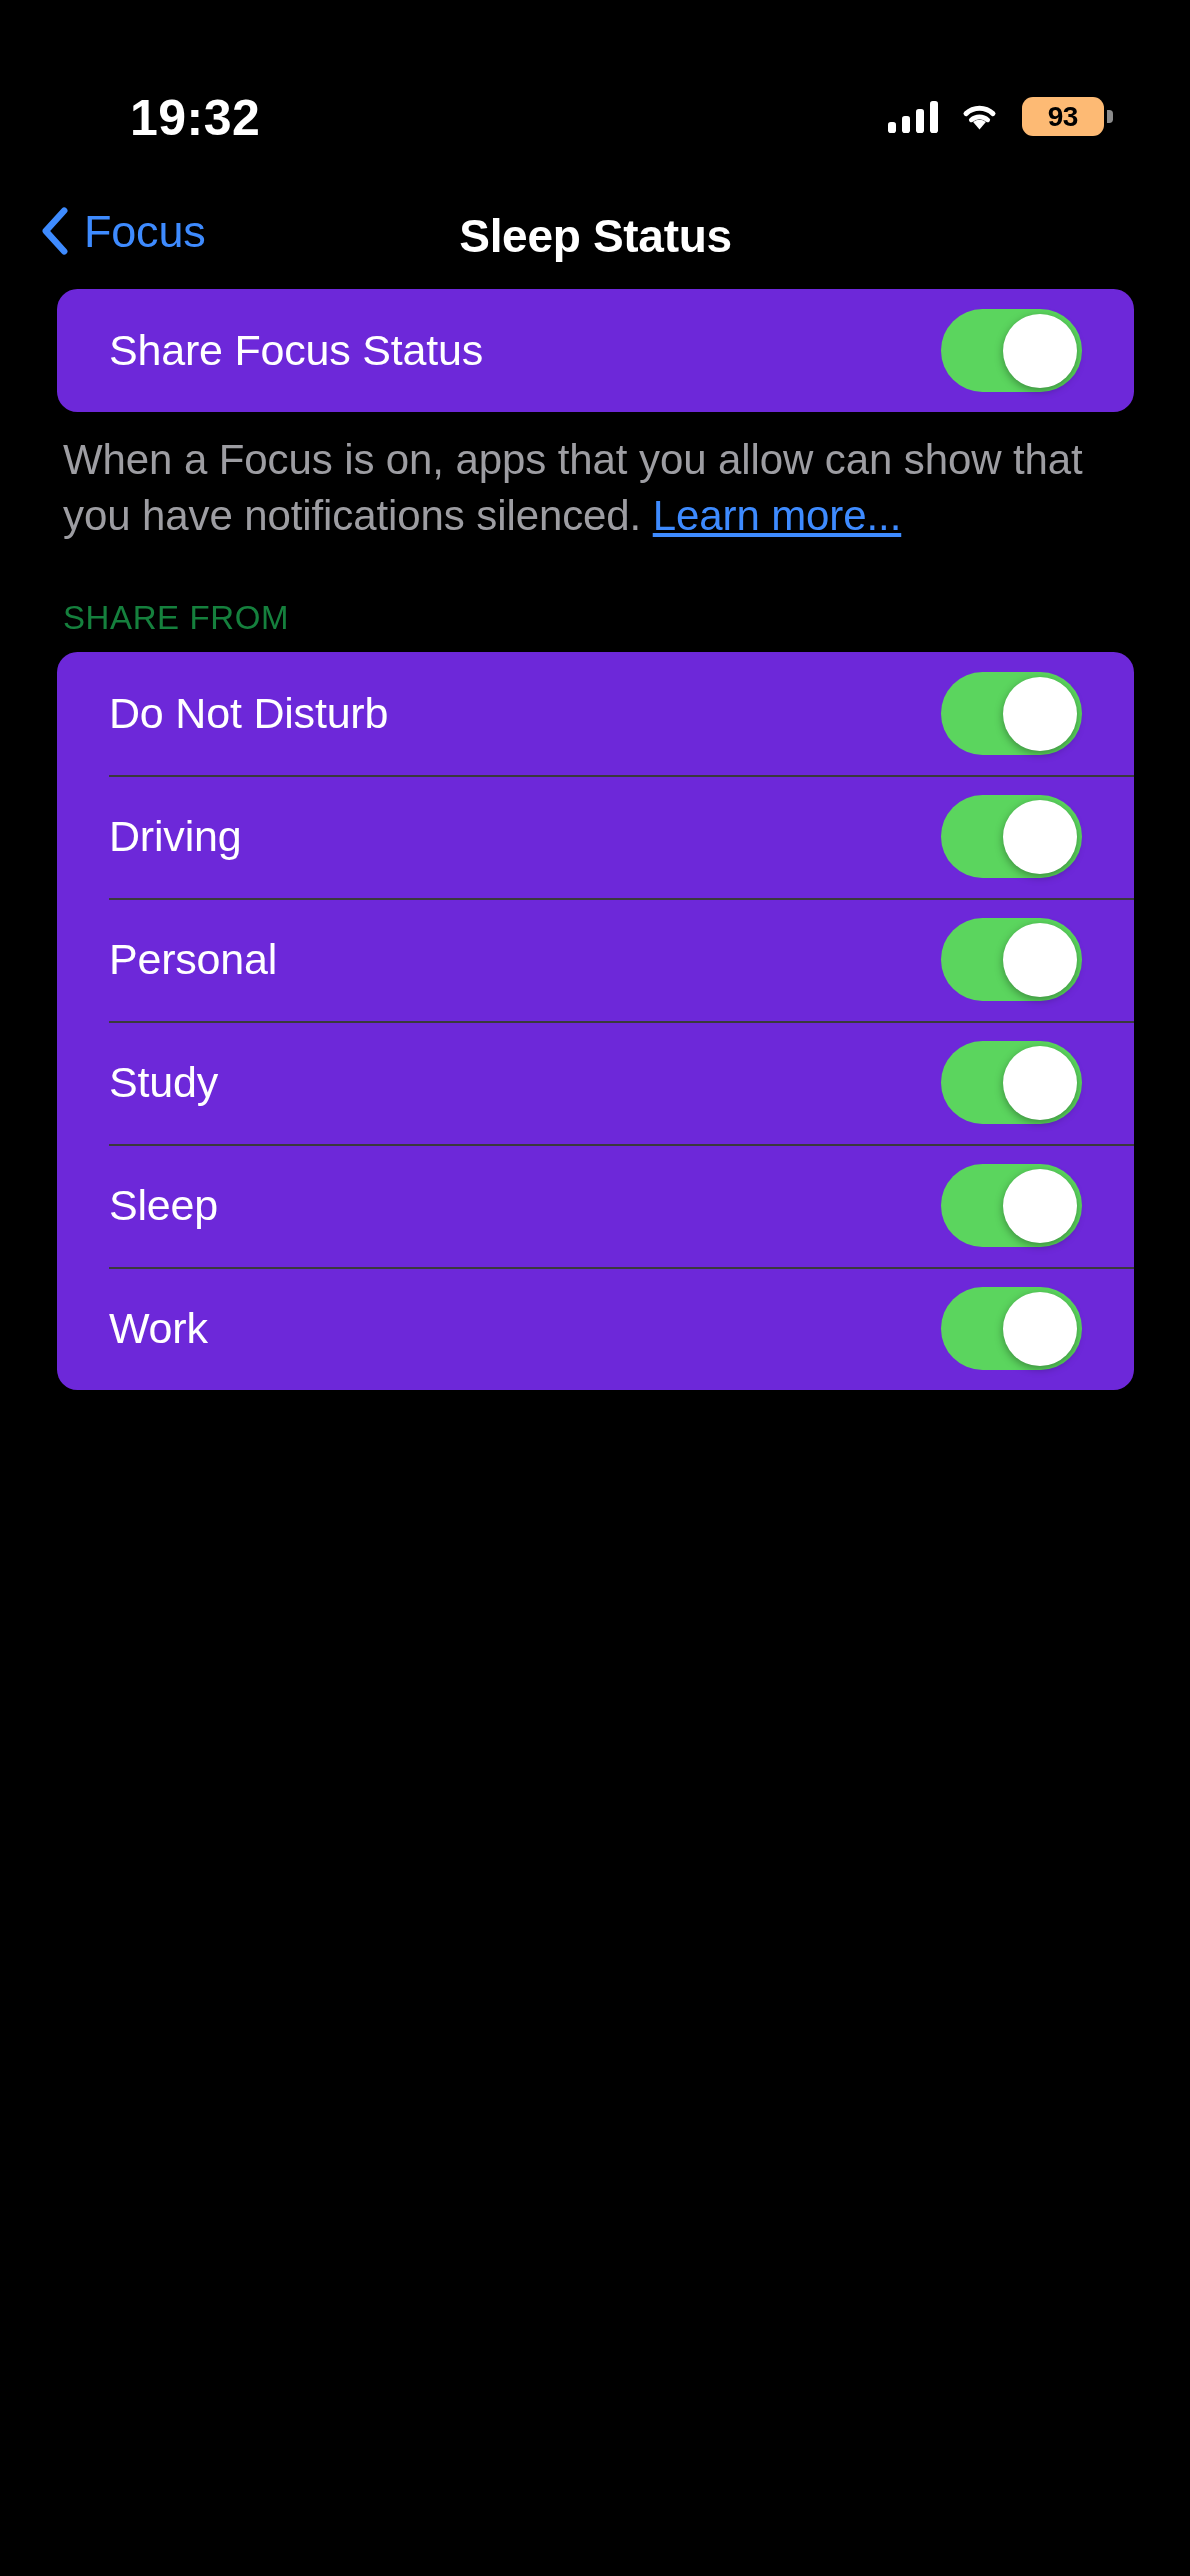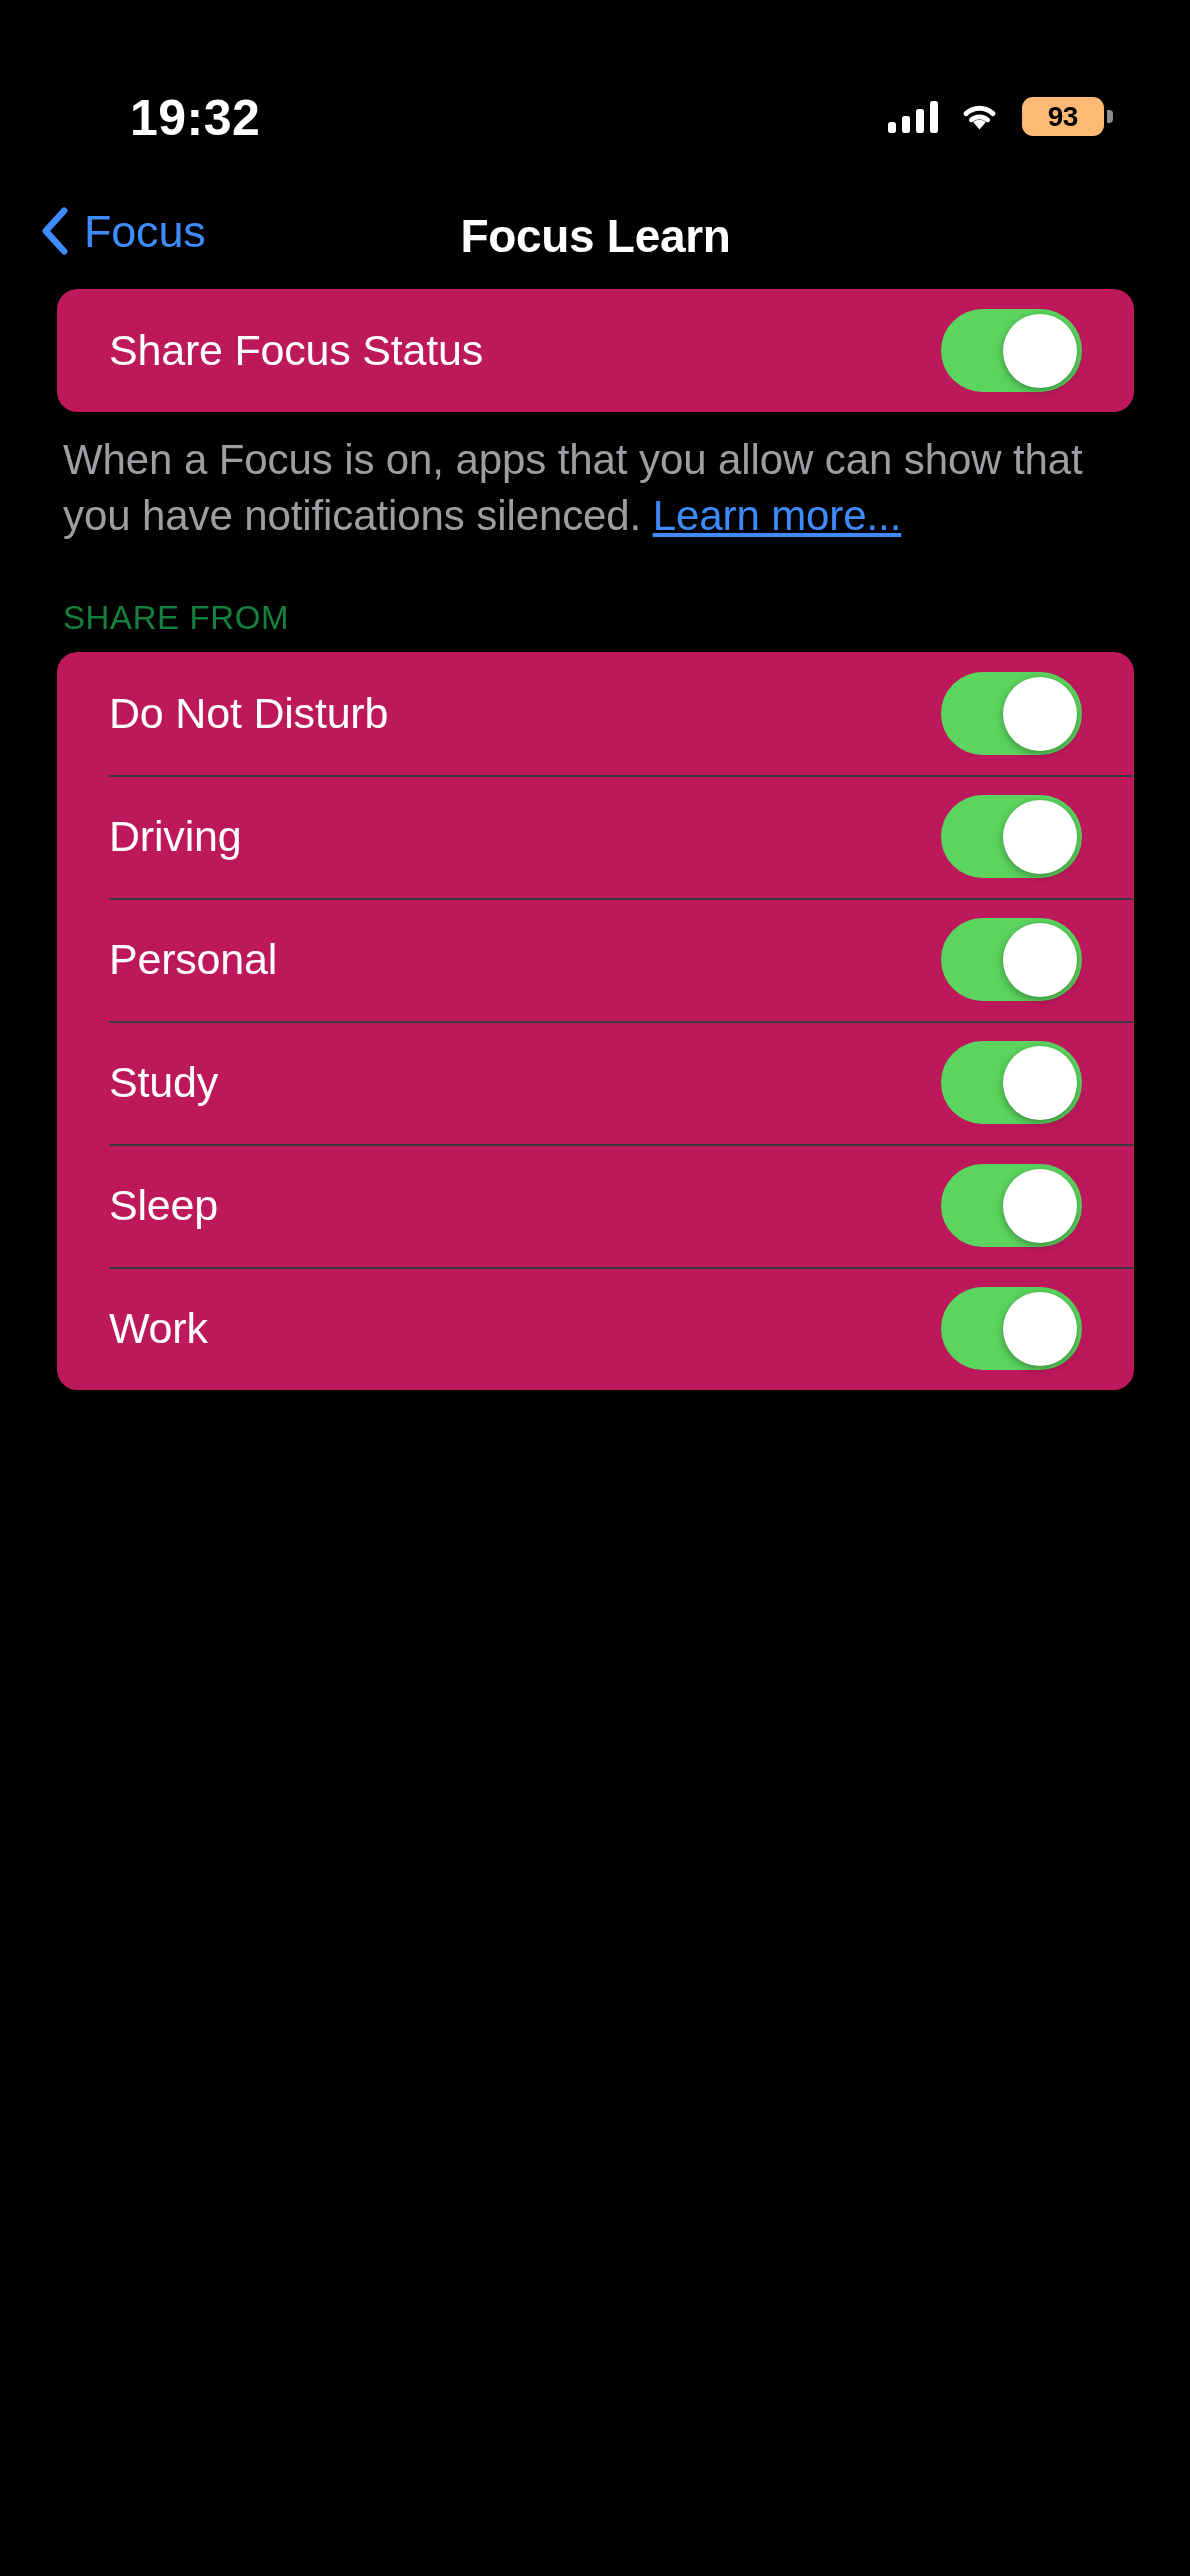--- a/index.html
+++ b/index.html
@@ -64,21 +64,21 @@
     text-align:center; font-size:46px; font-weight:700; color:#fff;
     letter-spacing:-0.3px;
   }
 
   
   #content { position:absolute; left:0; top:241px; width:1191px; }
 
   .card {
     position:relative;
     margin:0 57px;
-    background:#be185d;
+    background:#6d28d9;
     border-radius:20.4px;
     overflow:hidden;
   }
 
   .row {
     position:relative;
     height:123px;
     display:flex; align-items:center;
     padding-left:52px; padding-right:52px;
   }
@@ -164,21 +164,21 @@
 
   <div id="nav-bar">
     <div id="back-button">
       <span>
         <svg class="chev-back" viewBox="0 0 34 52" xmlns="http://www.w3.org/2000/svg">
           <path d="M27 4 L7 26 L27 48" stroke="#3E8BFF" stroke-width="7" fill="none" stroke-linecap="round" stroke-linejoin="round"></path>
         </svg>
       </span>
       <span id="back-label">Focus</span>
     </div>
-    <div id="nav-title">Focus Learn</div>
+    <div id="nav-title">Sleep Status</div>
   </div>
 
   <div id="content">
 
     <div class="card">
       <div class="row">
         <span class="row-label">Share Focus Status</span>
         <span class="toggle">
           <span class="knob"></span>
         </span>

